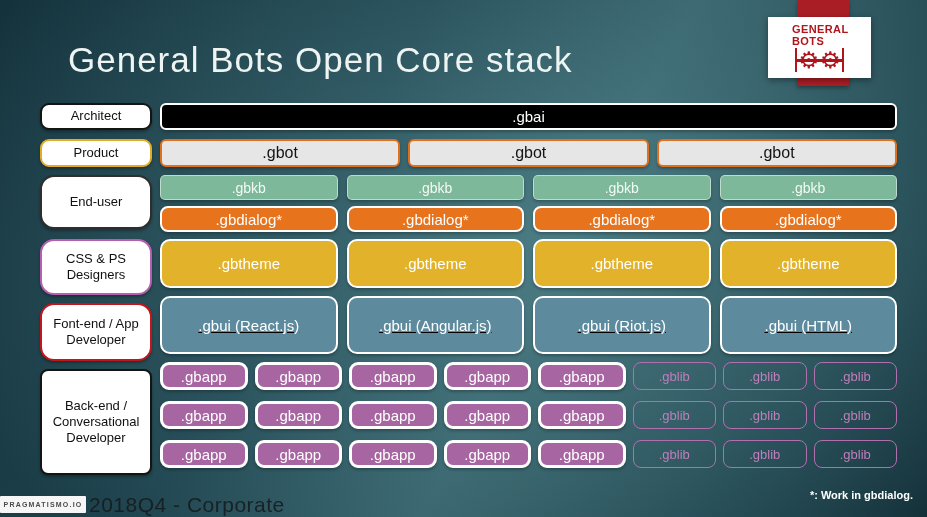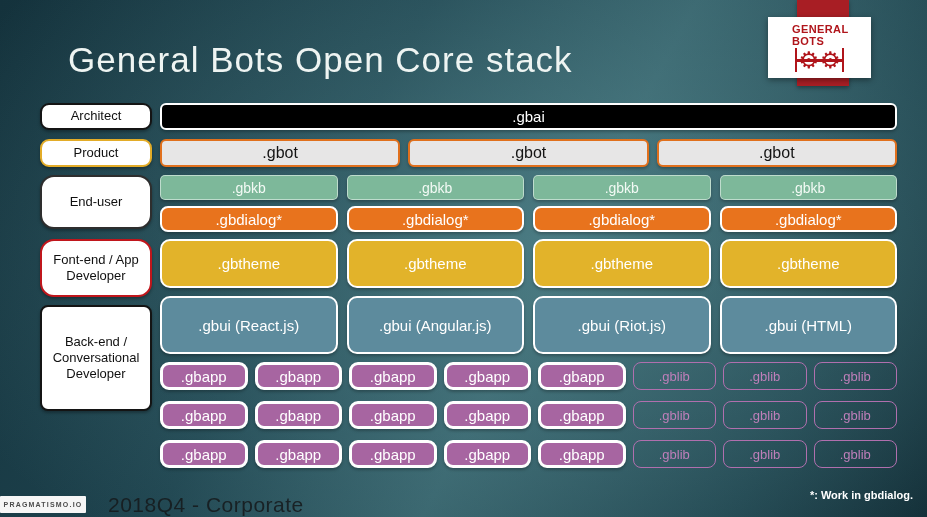--- a/index.html
+++ b/index.html
@@ -46,38 +46,38 @@
   .cell{
     flex:1;display:flex;align-items:center;justify-content:center;
     border-radius:7px;box-sizing:border-box;white-space:nowrap;
     box-shadow:0 2px 3px rgba(0,0,0,.25);
   }
   .row-gbai{height:27px;margin-bottom:9px;}
   .row-gbot{height:28px;margin-bottom:8px;gap:8px;}
   .row-gbkb{height:25px;margin-bottom:6px;gap:9px;border-radius:7px;}
   .row-gbdialog{height:26px;margin-bottom:7px;gap:9px;}
   .row-gbtheme{height:49px;margin-bottom:8px;gap:9px;}
-  .row-gbui{height:58px;margin-bottom:8px;gap:9px;}
+  .row-gbui{height:58px;margin-bottom:8px;gap:9px;text-decoration:underline;}
   .row-gbapp-1,.row-gbapp-2,.row-gbapp-3{height:28px;margin-bottom:11px;gap:7px;}
   .row-gbapp-3{margin-bottom:0;}
   .cell-gbai{background:#000000;border:2px solid #ffffff;color:#ffffff;font-size:15px;border-radius:6px;}
   .cell-gbot{background:#e7e6e6;border:2px solid #e0701d;color:#141414;font-size:16px;border-radius:6px;}
   .cell-gbkb{background:#7db89a;border:1px solid rgba(255,255,255,.5);color:#f3faf5;font-size:14px;border-radius:5px;}
   .cell-gbdialog{background:#e8731d;border:2px solid #ffffff;color:#ffffff;font-size:15px;border-radius:8px;}
   .cell-gbtheme{background:#e2b32a;border:2px solid #ffffff;color:#ffffff;font-size:15px;border-radius:10px;}
   .cell-gbui{background:#5d8b9d;border:2px solid #ffffff;color:#ffffff;font-size:15px;border-radius:10px;}
   .cell-gbapp{background:#a765a1;border:3px solid #ffffff;color:#ffffff;font-size:15px;border-radius:9px;}
   .cell-gblib{background:transparent;border:1.5px solid #b06fae;color:#bf7fba;font-size:13px;border-radius:8px;box-shadow:none;}
   
   .brand-chip{
     position:absolute;left:0;bottom:4px;width:86px;height:17px;background:#f6f6f6;border-radius:1px;
     display:flex;align-items:center;justify-content:center;
     font-size:7px;letter-spacing:1.2px;color:#4c4c4c;font-weight:bold;
   }
-  .caption{position:absolute;left:108px;bottom:0px;font-size:21px;color:rgba(22,26,28,.88);letter-spacing:.5px;}
+  .caption{position:absolute;left:89px;bottom:0px;font-size:21px;color:rgba(22,26,28,.88);letter-spacing:.5px;}
   .note{position:absolute;right:14px;bottom:16px;font-size:11px;color:#ffffff;font-weight:bold;}
 </style>
 </head>
 <body>
 
 <div class="slide">
 
   <h1 class="title">General Bots Open Core stack</h1>
 
   <div class="ribbon"></div>
@@ -89,20 +89,21 @@
         <span class="gear">⚙</span>
         <i class="vbar"></i>
     </div>
   </div>
 
   <div class="stack">
     <div class="labels">
         <div class="label label-architect" style="border-color: rgb(20, 20, 20);">Architect</div>
         <div class="label label-product" style="border-color: rgb(227, 172, 40);">Product</div>
         <div class="label label-end-user" style="border-color: rgb(46, 46, 46);">End-user</div>
+        <div class="label label-css-ps-designers" style="border-color: rgb(181, 95, 176);">CSS &amp; PS Designers</div>
         <div class="label label-front-end" style="border-color: rgb(192, 22, 28);">Font-end / App Developer</div>
         <div class="label label-back-end" style="border-color: rgb(20, 20, 20);">Back-end / Conversational Developer</div>
       </div>
     <div class="rows">
         <div class="row row-gbai">
           <div class="cell cell-gbai">.gbai</div>
         </div>
         <div class="row row-gbot">
           <div class="cell cell-gbot">.gbot</div>
           <div class="cell cell-gbot">.gbot</div>

